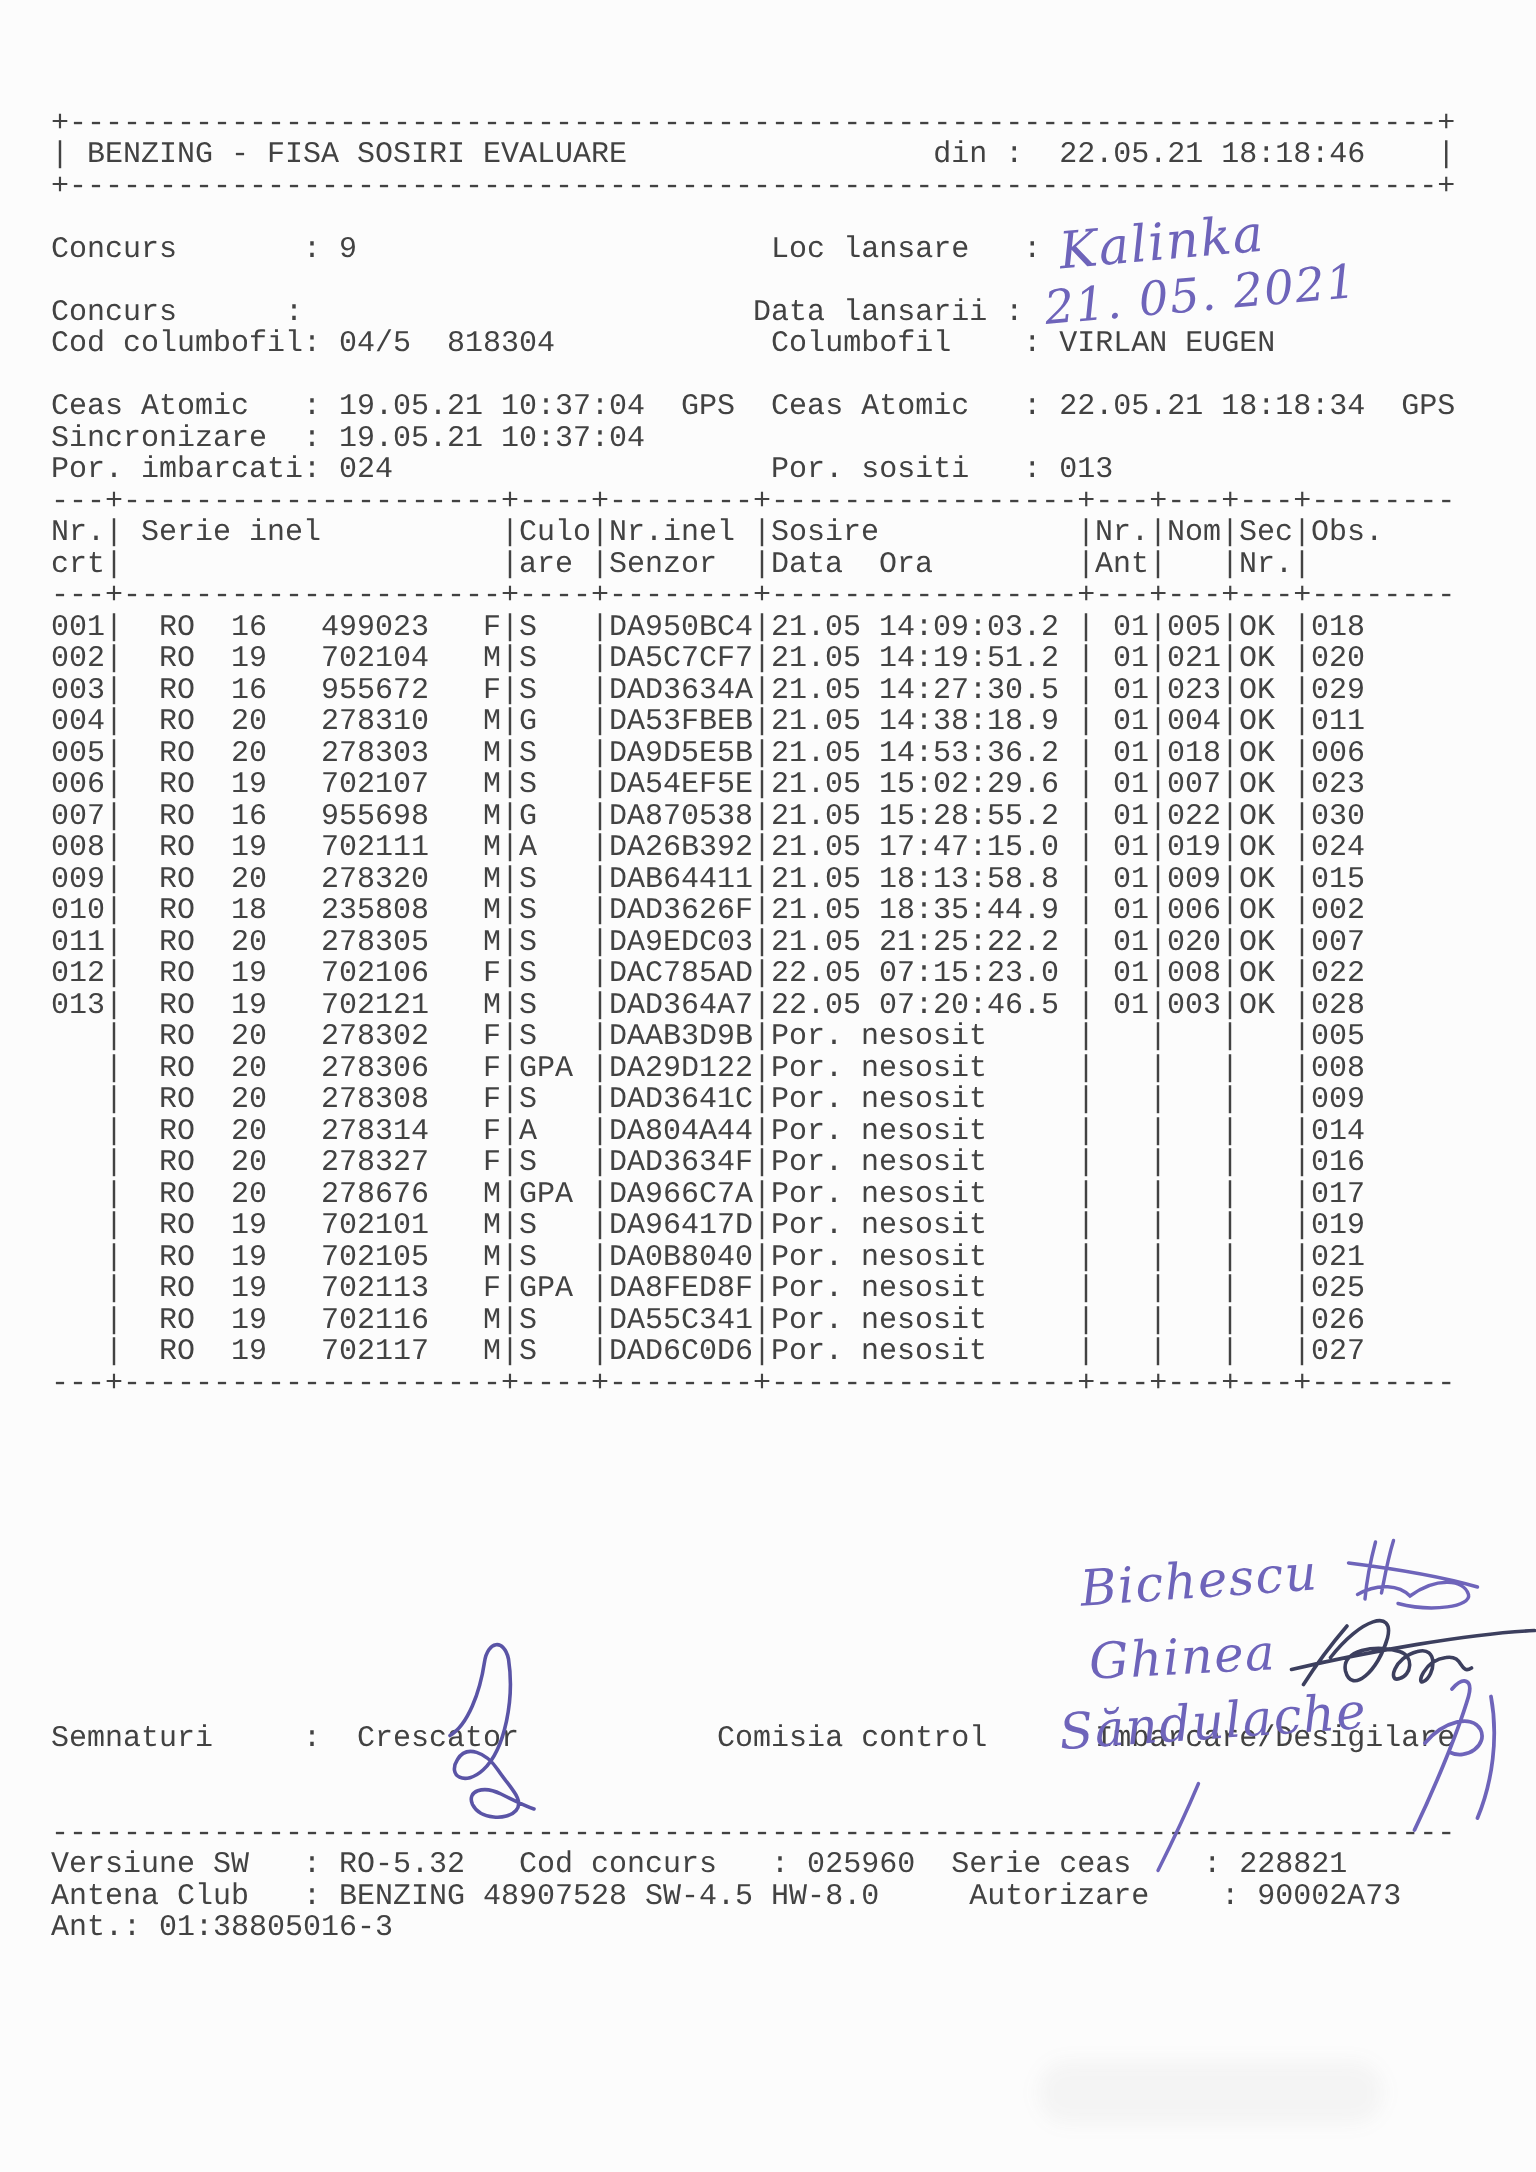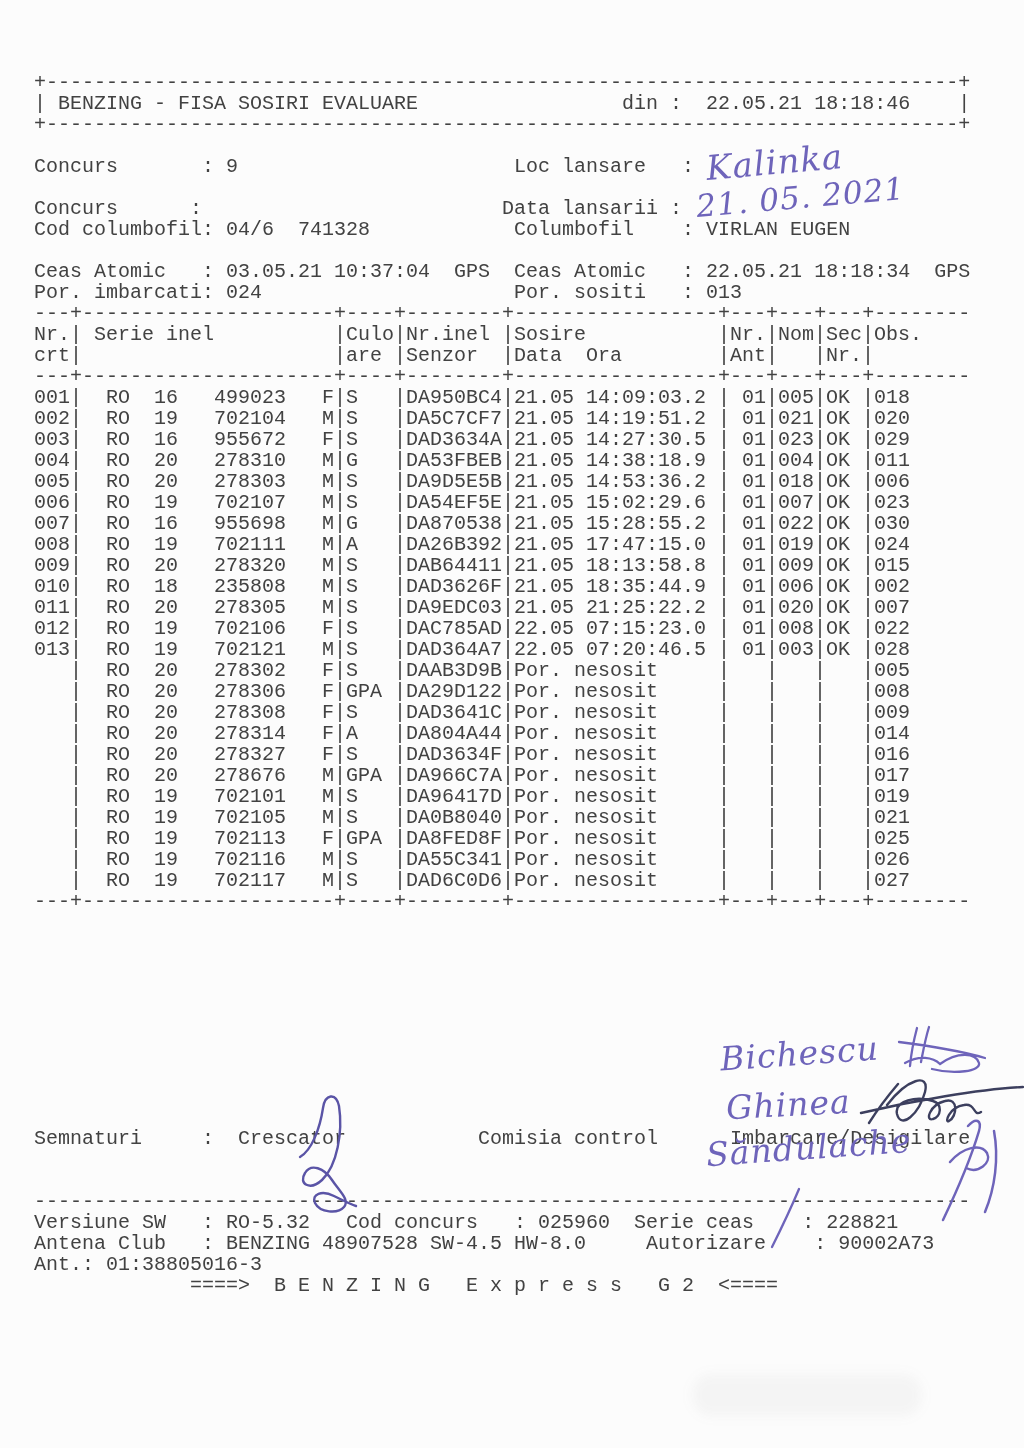--- a/index.html
+++ b/index.html
@@ -38,23 +38,24 @@
 <div class="page">
 
   <div class="doc">
     <div class="line">+----------------------------------------------------------------------------+</div>
     <div class="line">| BENZING - FISA SOSIRI EVALUARE                 din :  22.05.21 18:18:46    |</div>
     <div class="line">+----------------------------------------------------------------------------+</div>
     <div class="line"></div>
     <div class="line">Concurs       : 9                       Loc lansare   :</div>
     <div class="line"></div>
     <div class="line">Concurs      :                         Data lansarii :</div>
-    <div class="line">Cod columbofil: 04/6  741328            Columbofil    : VIRLAN EUGEN</div>
+    <div class="line">Cod columbofil: 04/5  818304            Columbofil    : VIRLAN EUGEN</div>
     <div class="line"></div>
-    <div class="line">Ceas Atomic   : 03.05.21 10:37:04  GPS  Ceas Atomic   : 22.05.21 18:18:34  GPS</div>
+    <div class="line">Ceas Atomic   : 19.05.21 10:37:04  GPS  Ceas Atomic   : 22.05.21 18:18:34  GPS</div>
+    <div class="line">Sincronizare  : 19.05.21 10:37:04</div>
     <div class="line">Por. imbarcati: 024                     Por. sositi   : 013</div>
 
     <div class="line">---+---------------------+----+--------+-----------------+---+---+---+--------</div>
     <div class="trow"><span class="c w-nr">Nr.</span><span class="c bar">|</span><span class="c w-serie"> Serie inel</span><span class="c bar">|</span><span class="c w-culo">Culo</span><span class="c bar">|</span><span class="c w-senzor">Nr.inel</span><span class="c bar">|</span><span class="c w-sosire">Sosire</span><span class="c bar">|</span><span class="c w-ant">Nr.</span><span class="c bar">|</span><span class="c w-nom">Nom</span><span class="c bar">|</span><span class="c w-sec">Sec</span><span class="c bar">|</span><span class="c w-obs">Obs.</span></div>
       <div class="trow"><span class="c w-nr">crt</span><span class="c bar">|</span><span class="c w-serie"></span><span class="c bar">|</span><span class="c w-culo">are</span><span class="c bar">|</span><span class="c w-senzor">Senzor</span><span class="c bar">|</span><span class="c w-sosire">Data  Ora</span><span class="c bar">|</span><span class="c w-ant">Ant</span><span class="c bar">|</span><span class="c w-nom"></span><span class="c bar">|</span><span class="c w-sec">Nr.</span><span class="c bar">|</span><span class="c w-obs"></span></div>
     <div class="line">---+---------------------+----+--------+-----------------+---+---+---+--------</div>
     <div class="trow"><span class="c w-nr">001</span><span class="c bar">|</span><span class="c w-serie">  RO  16   499023   F</span><span class="c bar">|</span><span class="c w-culo">S</span><span class="c bar">|</span><span class="c w-senzor">DA950BC4</span><span class="c bar">|</span><span class="c w-sosire">21.05 14:09:03.2</span><span class="c bar">|</span><span class="c w-ant"> 01</span><span class="c bar">|</span><span class="c w-nom">005</span><span class="c bar">|</span><span class="c w-sec">OK</span><span class="c bar">|</span><span class="c w-obs">018</span></div>
       <div class="trow"><span class="c w-nr">002</span><span class="c bar">|</span><span class="c w-serie">  RO  19   702104   M</span><span class="c bar">|</span><span class="c w-culo">S</span><span class="c bar">|</span><span class="c w-senzor">DA5C7CF7</span><span class="c bar">|</span><span class="c w-sosire">21.05 14:19:51.2</span><span class="c bar">|</span><span class="c w-ant"> 01</span><span class="c bar">|</span><span class="c w-nom">021</span><span class="c bar">|</span><span class="c w-sec">OK</span><span class="c bar">|</span><span class="c w-obs">020</span></div>
       <div class="trow"><span class="c w-nr">003</span><span class="c bar">|</span><span class="c w-serie">  RO  16   955672   F</span><span class="c bar">|</span><span class="c w-culo">S</span><span class="c bar">|</span><span class="c w-senzor">DAD3634A</span><span class="c bar">|</span><span class="c w-sosire">21.05 14:27:30.5</span><span class="c bar">|</span><span class="c w-ant"> 01</span><span class="c bar">|</span><span class="c w-nom">023</span><span class="c bar">|</span><span class="c w-sec">OK</span><span class="c bar">|</span><span class="c w-obs">029</span></div>
       <div class="trow"><span class="c w-nr">004</span><span class="c bar">|</span><span class="c w-serie">  RO  20   278310   M</span><span class="c bar">|</span><span class="c w-culo">G</span><span class="c bar">|</span><span class="c w-senzor">DA53FBEB</span><span class="c bar">|</span><span class="c w-sosire">21.05 14:38:18.9</span><span class="c bar">|</span><span class="c w-ant"> 01</span><span class="c bar">|</span><span class="c w-nom">004</span><span class="c bar">|</span><span class="c w-sec">OK</span><span class="c bar">|</span><span class="c w-obs">011</span></div>
@@ -80,21 +81,20 @@
       <div class="trow"><span class="c w-nr"></span><span class="c bar">|</span><span class="c w-serie">  RO  19   702117   M</span><span class="c bar">|</span><span class="c w-culo">S</span><span class="c bar">|</span><span class="c w-senzor">DAD6C0D6</span><span class="c bar">|</span><span class="c w-sosire">Por. nesosit</span><span class="c bar">|</span><span class="c w-ant"></span><span class="c bar">|</span><span class="c w-nom"></span><span class="c bar">|</span><span class="c w-sec"></span><span class="c bar">|</span><span class="c w-obs">027</span></div>
     <div class="line">---+---------------------+----+--------+-----------------+---+---+---+--------</div>
 
     <div class="spacer" style="height:216px"></div>
     <div class="line">Semnaturi     :  Crescator           Comisia control      Imbarcare/Desigilare</div>
     <div class="spacer" style="height:42px"></div>
     <div class="line">------------------------------------------------------------------------------</div>
     <div class="line">Versiune SW   : RO-5.32   Cod concurs   : 025960  Serie ceas    : 228821</div>
     <div class="line">Antena Club   : BENZING 48907528 SW-4.5 HW-8.0     Autorizare    : 90002A73</div>
     <div class="line">Ant.: 01:38805016-3</div>
-    <div class="line">             ====&gt;  B E N Z I N G   E x p r e s s   G 2  &lt;====</div>
   </div>
 
   <div class="hw hw-loc">Kalinka</div>
   <div class="hw hw-date">21. 05. 2021</div>
   <div class="hw hw-name-1">Bichescu</div>
   <div class="hw hw-name-2">Ghinea</div>
   <div class="hw hw-name-3">Săndulache</div>
 
   <svg class="scribbles" width="1024" height="1448" viewBox="0 0 1024 1448">
 

